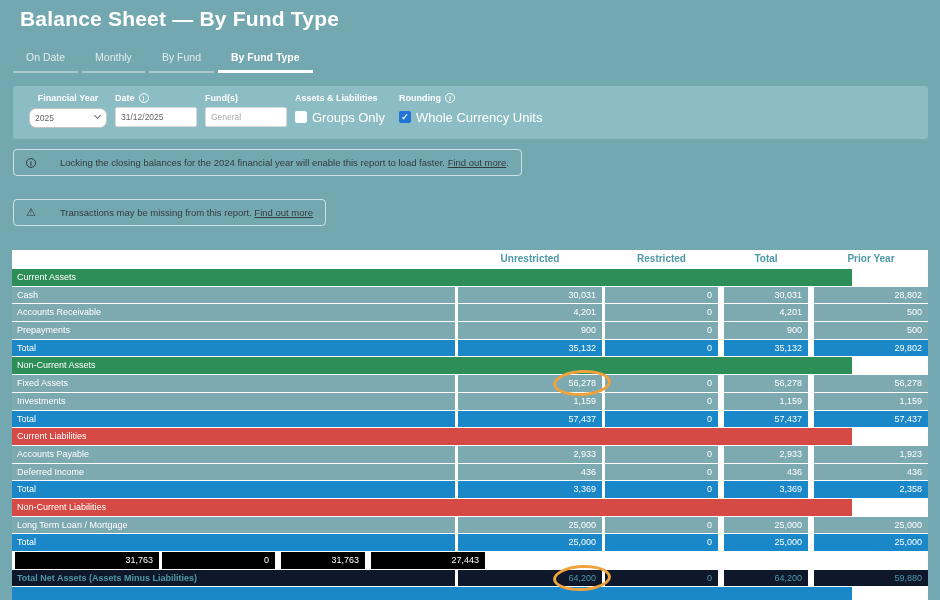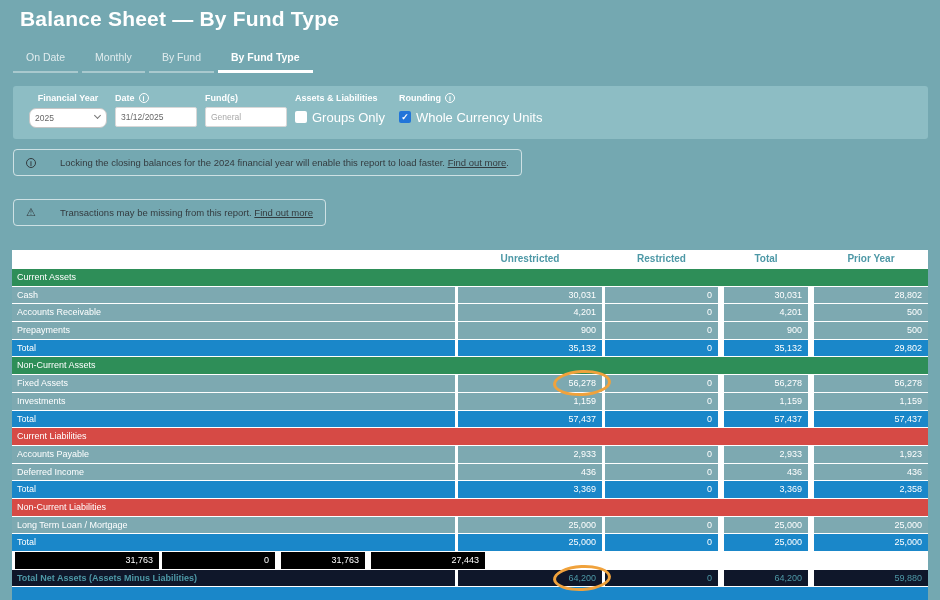--- a/index.html
+++ b/index.html
@@ -109,21 +109,21 @@
     white-space: nowrap; overflow: hidden;
   }
   .c-v {
     height: 16.7px; text-align: right; padding-right: 6px;
     position: relative; white-space: nowrap;
   }
   .c-v1 { width: 144px; margin-left: 3px; }
   .c-v2 { width: 113px; margin-left: 3px; }
   .c-v3 { width: 84px;  margin-left: 6px; }
   .c-v4 { width: 114px; margin-left: 6px; }
-  .c-full { width: 916px; height: 16.7px; padding-left: 5px; white-space: nowrap; }
+  .c-full { width: 840px; height: 16.7px; padding-left: 5px; white-space: nowrap; }
 
   .thead { background: #fff; height: 18px; }
   .thead .c-v, .thead .c-label { height: 18px; line-height: 18px; }
   .thead .c-v { text-align: center; padding-right: 0; color: #4d98a6; font-weight: bold; font-size: 10px; }
 
   .section-asset .c-full     { background: #2e8e58; color: #fff; }
   .section-liability .c-full { background: #d64a45; color: #fff; }
   .data  .c-label, .data  .c-v { background: #7da9b1; color: #fff; }
   .total .c-label, .total .c-v { background: #1a87c9; color: #fff; }
   .net   .c-label, .net   .c-v { background: #000000; color: #fff; }

